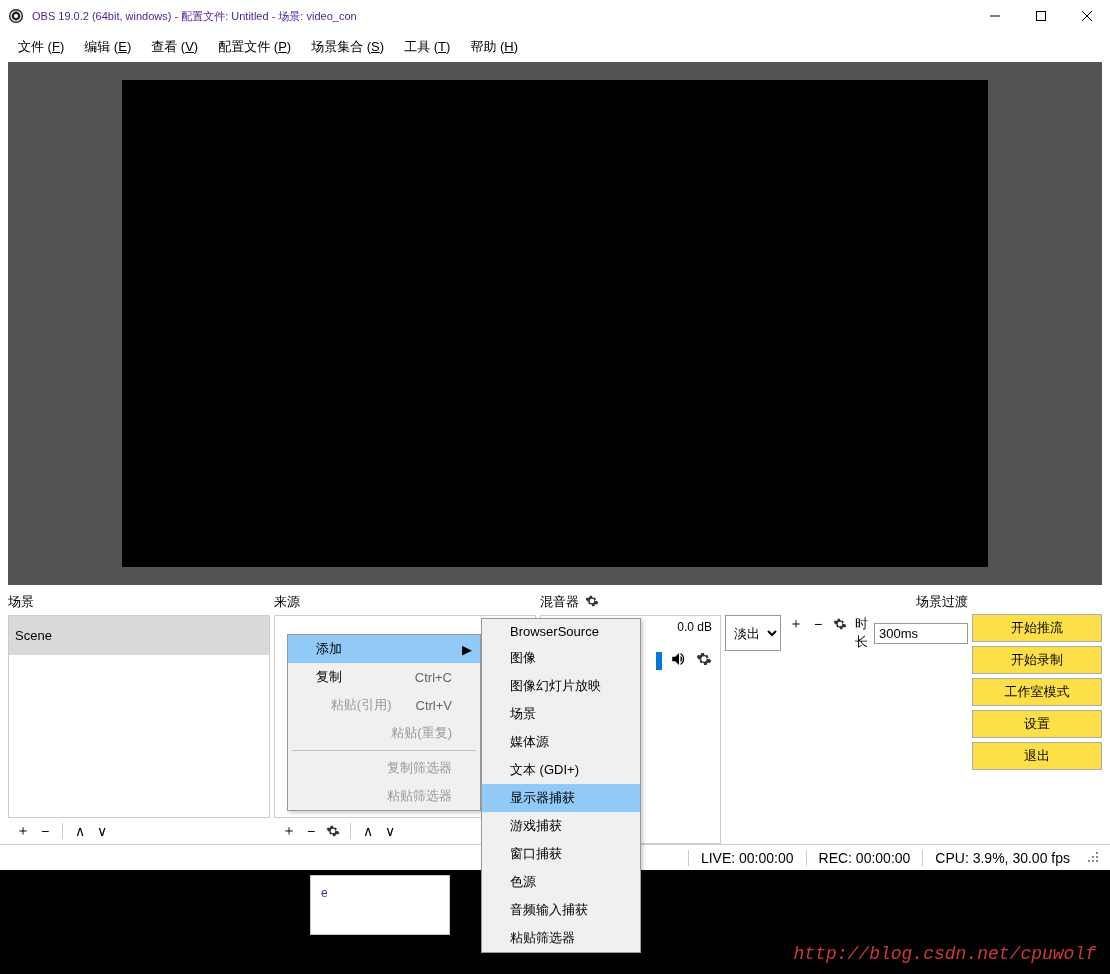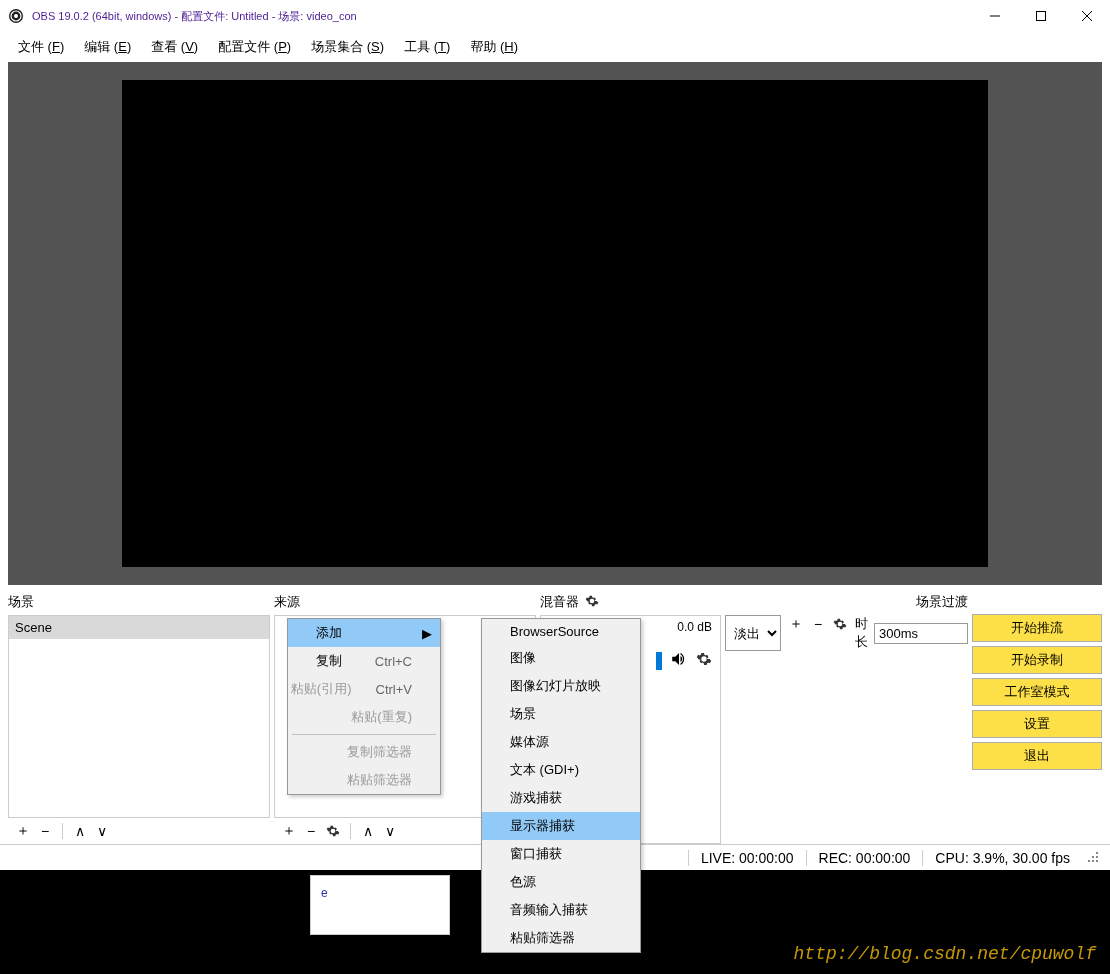--- a/index.html
+++ b/index.html
@@ -25,21 +25,21 @@
 .panel { display: flex; flex-direction: column; }
 .panel-header { font-size: 13px; color: #000; padding: 4px 0; display: flex; align-items: center; gap: 6px; }
 .panel-body { border: 1px solid #ccc; background: #fff; flex: 1; }
 
 .p-scenes { flex: 0 0 262px; }
 .p-sources { flex: 0 0 262px; }
 .p-mixer { flex: 1; }
 .p-trans { flex: 0 0 126px; align-items: flex-end; }
 .p-ctrl { flex: 0 0 130px; }
 
-.scene-list .item { padding: 4px 6px; font-size: 13px; background: #d9d9d9; }
+.scene-list .item { padding: 12px 6px; font-size: 13px; background: #d9d9d9; }
 .list-toolbar { display: flex; align-items: center; padding: 4px 6px; gap: 4px; font-size: 14px; }
 .tb-btn { width: 18px; height: 18px; display: inline-flex; align-items: center; justify-content: center; cursor: pointer; user-select: none; }
 .tb-sep { width: 1px; height: 16px; background: #ccc; margin: 0 4px; }
 
 .p-sources .panel-body { height: 206px; }
 
 .mixer-row { padding: 4px 8px; }
 .mixer-title { display: flex; justify-content: space-between; font-size: 12px; }
 .mixer-meter { height: 6px; margin-top: 4px; }
 .mixer-controls { display: flex; justify-content: flex-end; align-items: center; gap: 8px; margin-top: 6px; }
@@ -61,24 +61,24 @@
 .status-grip { width: 16px; height: 16px; margin-left: 4px; }
 
 .context-menu { position: absolute; background: #f0f0f0; border: 1px solid #999; font-size: 13px; z-index: 100; box-shadow: 2px 2px 4px rgba(0,0,0,0.2); }
 .cm-item { padding: 5px 28px 5px 28px; display: flex; justify-content: space-between; align-items: center; white-space: nowrap; cursor: pointer; position: relative; }
 .cm-item.highlighted { background: #91c9f7; }
 .cm-item.disabled { color: #9a9a9a; cursor: default; justify-content: flex-end; }
 .cm-sep { height: 1px; background: #c0c0c0; margin: 3px 4px; }
 .cm-shortcut { color: #666; margin-left: 24px; }
 .cm-arrow { position: absolute; right: 8px; }
 
-.cm1 { left: 287px; top: 618px; width: 154px; }
+.cm1 { left: 287px; top: 634px; width: 194px; }
 .cm2 { left: 481px; top: 618px; width: 160px; }
 
-.watermark { position: absolute; right: 14px; bottom: 10px; color: #eab308; font-family: "Courier New", monospace; font-size: 18px; font-style: italic; opacity: 0.85; }
+.watermark { position: absolute; right: 14px; bottom: 10px; color: #ef4444; font-family: "Courier New", monospace; font-size: 18px; font-style: italic; opacity: 0.85; }
 
 .below-area { position: absolute; left: 310px; top: 875px; width: 140px; height: 60px; background: #fff; border: 1px solid #ccc; }
 .below-area .bluebit { color: #3030b0; font-size: 12px; padding: 10px; }
 </style>
 </head>
 <body>
 
 <div class="window">
 
   <div class="titlebar">
@@ -282,25 +282,25 @@
     </div>
   <div class="cm-item">
       <span>场景</span>
     </div>
   <div class="cm-item">
       <span>媒体源</span>
     </div>
   <div class="cm-item">
       <span>文本 (GDI+)</span>
     </div>
-  <div class="cm-item">
-      <span>游戏捕获</span>
-    </div>
   <div class="cm-item highlighted">
       <span>显示器捕获</span>
+    </div>
+  <div class="cm-item">
+      <span>游戏捕获</span>
     </div>
   <div class="cm-item">
       <span>窗口捕获</span>
     </div>
   <div class="cm-item">
       <span>色源</span>
     </div>
   <div class="cm-item">
       <span>音频输入捕获</span>
     </div>

